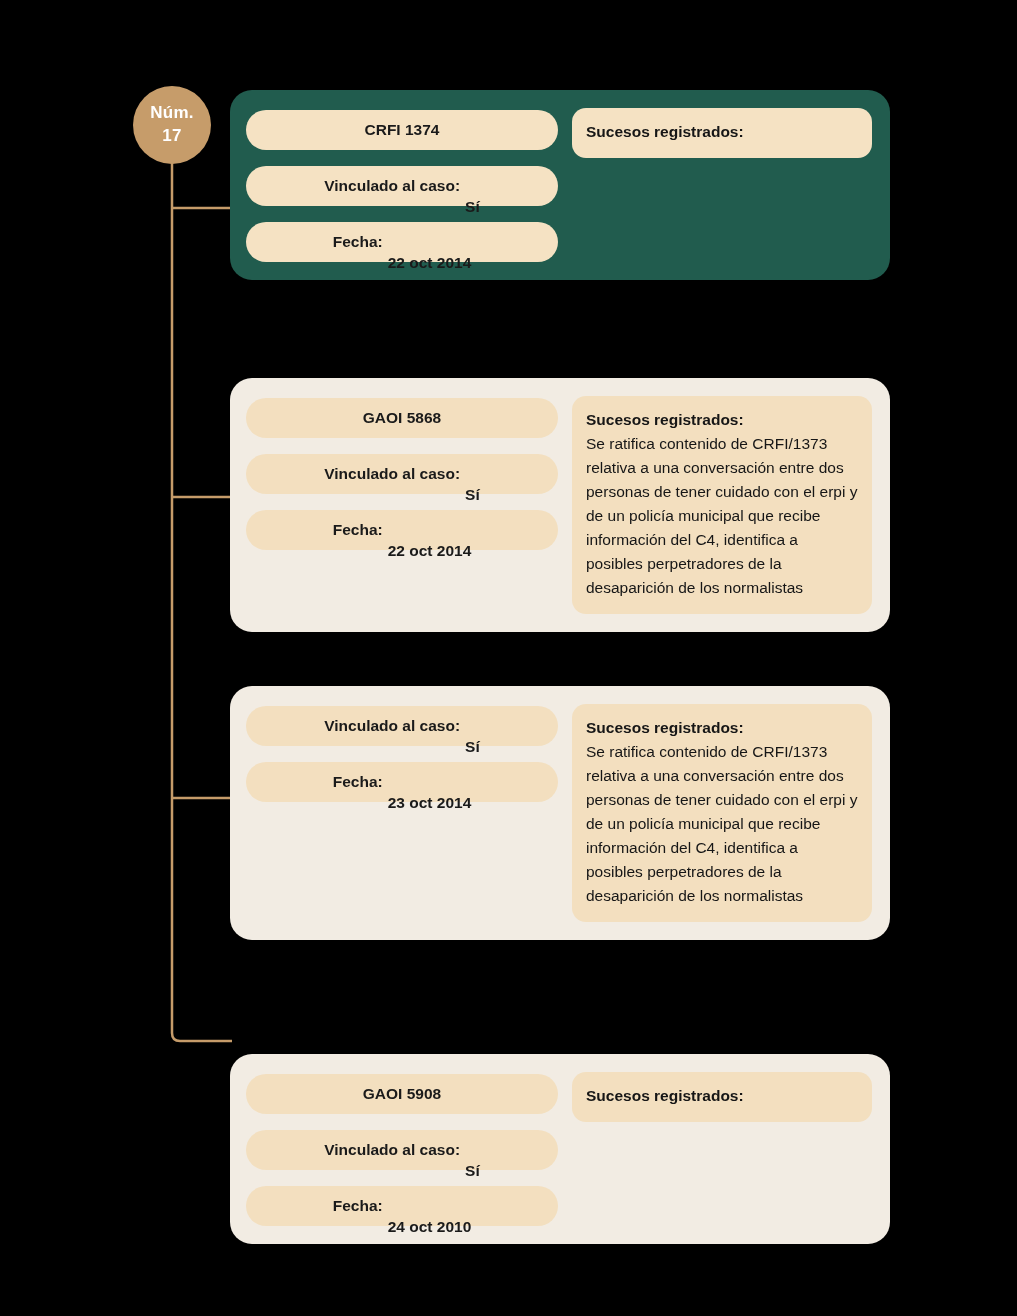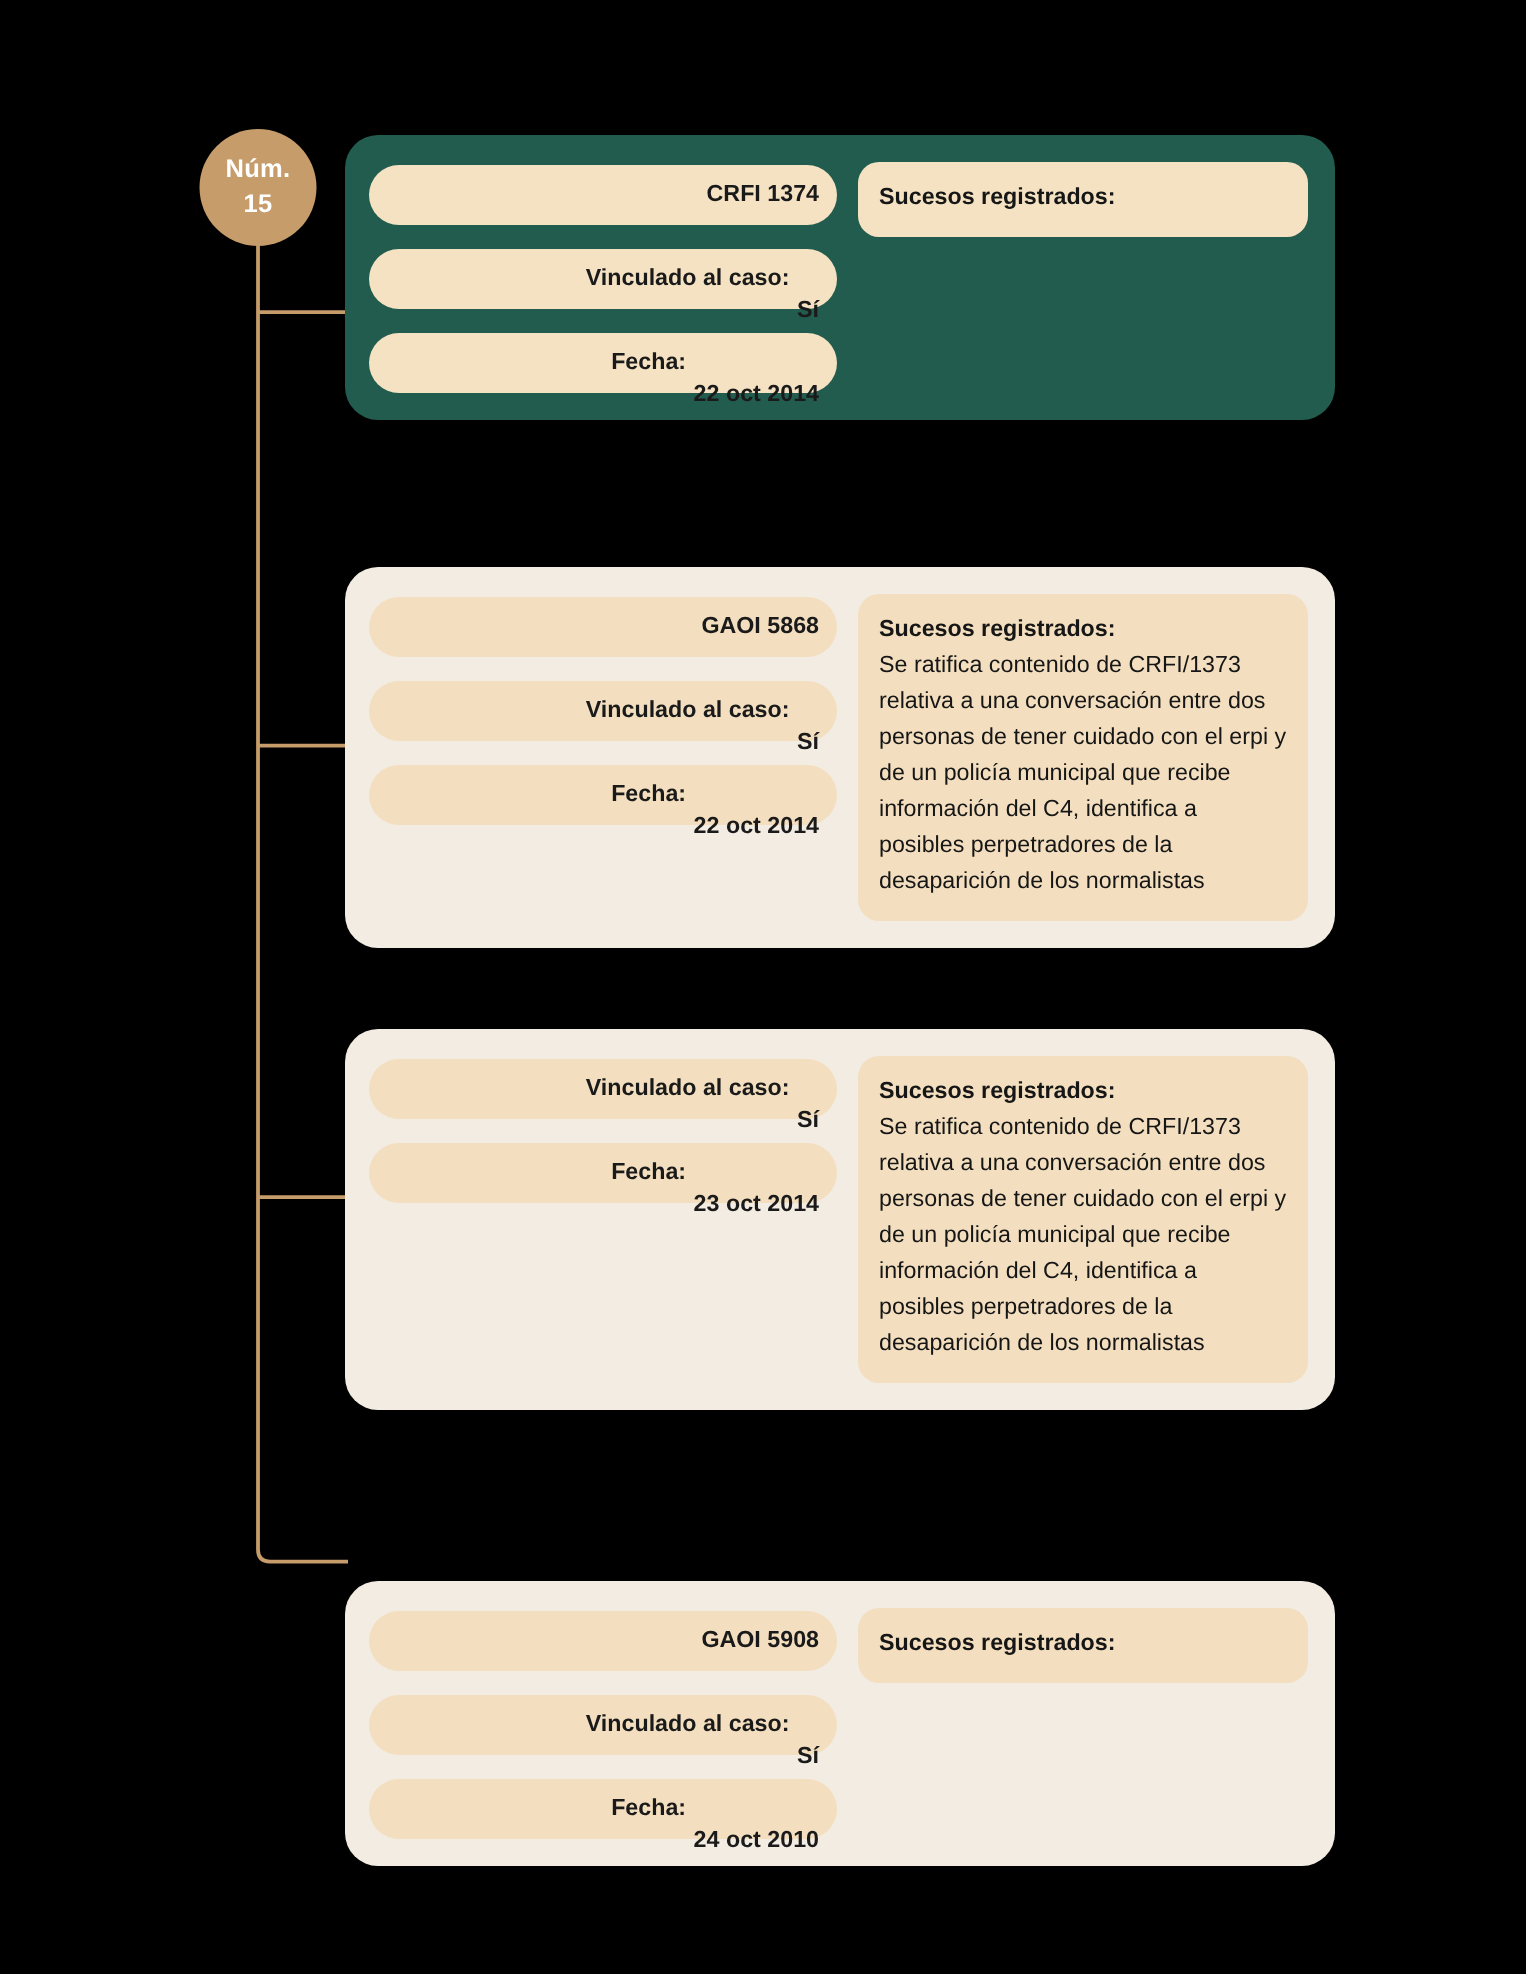--- a/index.html
+++ b/index.html
@@ -74,22 +74,22 @@
     height: 40px;
     display: flex;
     align-items: center;
     justify-content: center;
     text-align: center;
     font-size: 15.5px;
     color: #1a1a1a;
     padding: 0 12px;
     white-space: nowrap;
   }
-  .theme-green .pill { background: #f5e2c3; justify-content: flex-end; }
-  .theme-cream .pill { background: #f3dfbf; justify-content: flex-end; }
+  .theme-green .pill { background: #f5e2c3; }
+  .theme-cream .pill { background: #f3dfbf; }
   .pill .pill-title { font-weight: 700; }
   .pill .pill-value { font-weight: 700; margin-left: 5px; margin-top: 42px; }
 
   .detail {
     flex: 1 1 auto;
     border-radius: 14px;
     padding: 12px 14px 14px 14px;
     font-size: 15.5px;
     line-height: 1.55;
     color: #161616;
@@ -115,21 +115,21 @@
       <path d="M172,208 L232,208"></path>
 
       <path d="M172,497 L232,497"></path>
 
       <path d="M172,798 L232,798"></path>
     </g>
   </svg>
 
   <div class="num-badge">
     <span class="nb-line">Núm.</span>
-    <span class="nb-line">15</span>
+    <span class="nb-line">17</span>
   </div>
 
   <div class="card theme-green" style="top:90px;">
     <div class="card-left">
       <div class="pill">
         <span class="pill-title">CRFI 1374</span>
       </div>
       <div class="pill">
         <span class="pill-title">Vinculado al caso:</span>
         <span class="pill-value">Sí</span>

